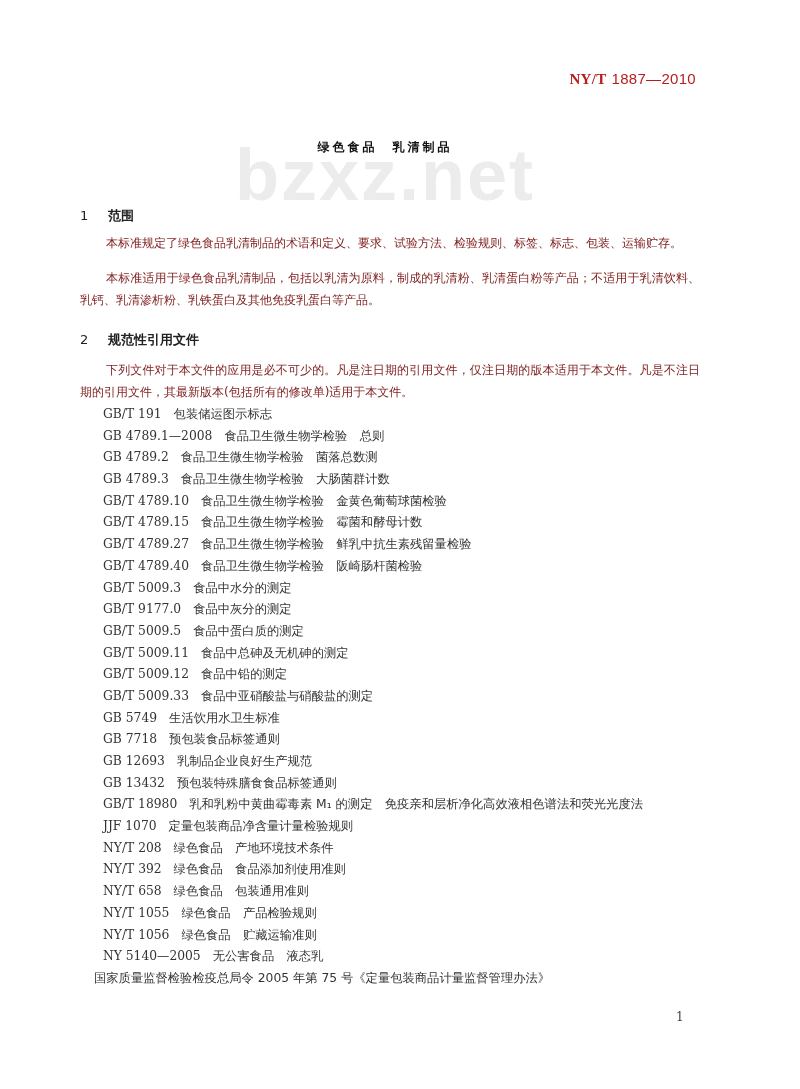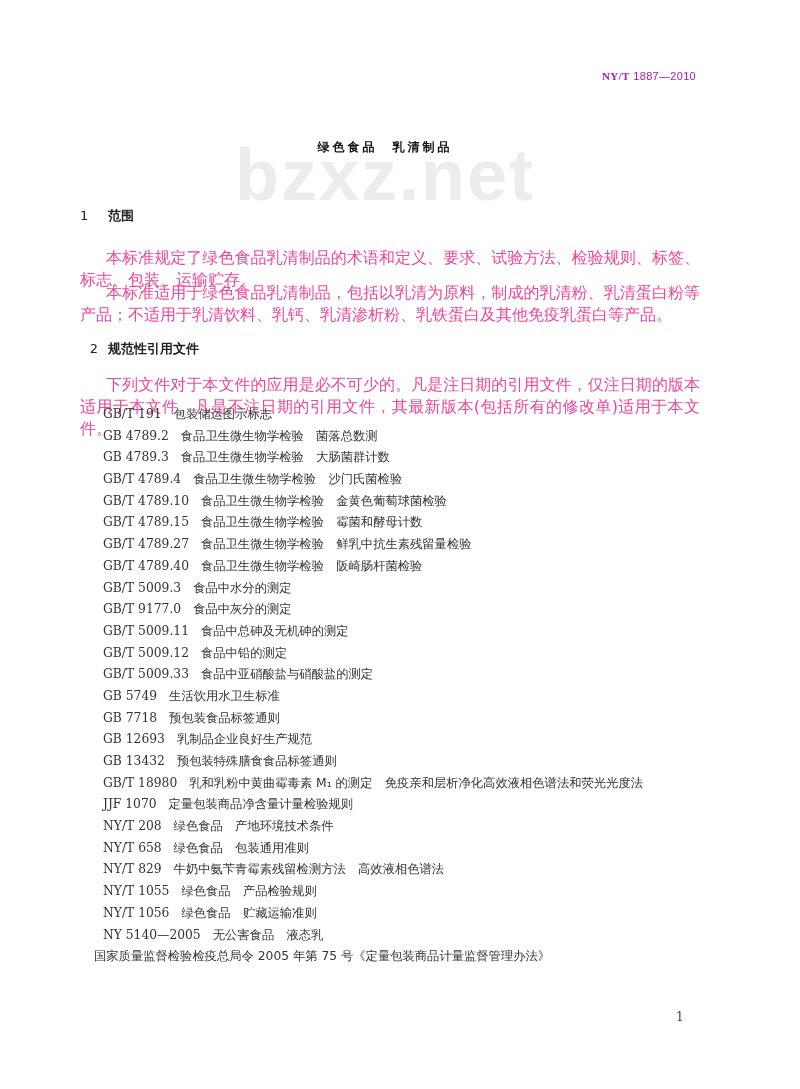--- a/index.html
+++ b/index.html
@@ -3,21 +3,21 @@
   <meta charset="utf-8">
   <style>
     html, body { margin: 0; padding: 0; background: #ffffff; }
     body {
       width: 800px; height: 1089px; position: relative; overflow: hidden;
       font-family: "DejaVu Serif", "Liberation Serif", serif;
       color: #1a1a1a;
     }
     .std-code {
       position: absolute; top: 70px; right: 104px;
-      font-size: 11px; letter-spacing: 0.3px; color: #a21caf;
+      font-size: 15px; letter-spacing: 0.3px; color: #b91c1c;
     }
     .std-code .prefix { font-weight: bold; font-family: "Liberation Serif", serif; }
     .std-code .num { font-family: "Liberation Sans", sans-serif; }
     .watermark {
       position: absolute; top: 135px; left: 205px; width: 360px;
       font-family: "Liberation Sans", sans-serif; font-weight: bold;
       font-size: 72px; line-height: 80px; letter-spacing: 2px;
       color: #ececec; text-align: center; z-index: 0;
     }
     .title {
@@ -26,22 +26,22 @@
       letter-spacing: 3px; z-index: 1; color: #111;
     }
     .content { position: absolute; left: 80px; top: 0; width: 630px; z-index: 1; font-size: 12.5px; }
     .sec-head {
       position: absolute; left: 0; font-family: "DejaVu Sans", sans-serif;
       font-weight: bold; font-size: 13px; color: #222;
     }
     .sec-head .n { display: inline-block; width: 28px; font-weight: normal; }
     .para {
       position: absolute; left: 0; width: 620px; line-height: 22px;
-      text-indent: 26px; color: #ec4899; text-align: justify;
-      font-family: "DejaVu Sans", sans-serif; font-size: 16px; margin-top: 15px;
+      text-indent: 26px; color: #7f1d1d; text-align: justify;
+      font-family: "DejaVu Sans", sans-serif; font-size: 12px;
     }
     .refs { position: absolute; left: 23px; top: 404px; }
     .ref { height: 21.7px; line-height: 21.7px; white-space: nowrap; color: #333; font-size: 12.3px; }
     .ref .code { font-family: "DejaVu Serif", serif; margin-right: 12px; }
     .ref .t { font-family: "DejaVu Sans", sans-serif; }
     .page-num {
       position: absolute; top: 1010px; left: 676px; font-size: 12px; color: #444;
     }
   </style>
 </head>
@@ -56,48 +56,49 @@
 
 <div class="title">绿色食品　乳清制品</div>
 
 <div class="content">
   <div class="sec-head" style="top:207px;">
     <span class="n">1</span><span>范围</span>
   </div>
   <div class="para" style="top:232px;">本标准规定了绿色食品乳清制品的术语和定义、要求、试验方法、检验规则、标签、标志、包装、运输贮存。</div>
   <div class="para" style="top:267px;">本标准适用于绿色食品乳清制品，包括以乳清为原料，制成的乳清粉、乳清蛋白粉等产品；不适用于乳清饮料、乳钙、乳清渗析粉、乳铁蛋白及其他免疫乳蛋白等产品。</div>
 
-  <div class="sec-head" style="top:340px;text-align:center;">
+  <div class="sec-head" style="top:331px;">
     <span class="n">2</span><span>规范性引用文件</span>
   </div>
   <div class="para" style="top:359px;">下列文件对于本文件的应用是必不可少的。凡是注日期的引用文件，仅注日期的版本适用于本文件。凡是不注日期的引用文件，其最新版本(包括所有的修改单)适用于本文件。</div>
 
   <div class="refs">
     <div class="ref"><span class="code">GB/T 191</span><span class="t">包装储运图示标志</span></div>
+    <div class="ref"><span class="code">GB 4789.1—2008</span><span class="t">食品卫生微生物学检验　总则</span></div>
     <div class="ref"><span class="code">GB 4789.2</span><span class="t">食品卫生微生物学检验　菌落总数测</span></div>
     <div class="ref"><span class="code">GB 4789.3</span><span class="t">食品卫生微生物学检验　大肠菌群计数</span></div>
-    <div class="ref"><span class="code">GB/T 4789.4</span><span class="t">食品卫生微生物学检验　沙门氏菌检验</span></div>
     <div class="ref"><span class="code">GB/T 4789.10</span><span class="t">食品卫生微生物学检验　金黄色葡萄球菌检验</span></div>
     <div class="ref"><span class="code">GB/T 4789.15</span><span class="t">食品卫生微生物学检验　霉菌和酵母计数</span></div>
     <div class="ref"><span class="code">GB/T 4789.27</span><span class="t">食品卫生微生物学检验　鲜乳中抗生素残留量检验</span></div>
     <div class="ref"><span class="code">GB/T 4789.40</span><span class="t">食品卫生微生物学检验　阪崎肠杆菌检验</span></div>
     <div class="ref"><span class="code">GB/T 5009.3</span><span class="t">食品中水分的测定</span></div>
     <div class="ref"><span class="code">GB/T 9177.0</span><span class="t">食品中灰分的测定</span></div>
+    <div class="ref"><span class="code">GB/T 5009.5</span><span class="t">食品中蛋白质的测定</span></div>
     <div class="ref"><span class="code">GB/T 5009.11</span><span class="t">食品中总砷及无机砷的测定</span></div>
     <div class="ref"><span class="code">GB/T 5009.12</span><span class="t">食品中铅的测定</span></div>
     <div class="ref"><span class="code">GB/T 5009.33</span><span class="t">食品中亚硝酸盐与硝酸盐的测定</span></div>
     <div class="ref"><span class="code">GB 5749</span><span class="t">生活饮用水卫生标准</span></div>
     <div class="ref"><span class="code">GB 7718</span><span class="t">预包装食品标签通则</span></div>
     <div class="ref"><span class="code">GB 12693</span><span class="t">乳制品企业良好生产规范</span></div>
     <div class="ref"><span class="code">GB 13432</span><span class="t">预包装特殊膳食食品标签通则</span></div>
     <div class="ref"><span class="code">GB/T 18980</span><span class="t">乳和乳粉中黄曲霉毒素 M₁ 的测定　免疫亲和层析净化高效液相色谱法和荧光光度法</span></div>
     <div class="ref"><span class="code">JJF 1070</span><span class="t">定量包装商品净含量计量检验规则</span></div>
     <div class="ref"><span class="code">NY/T 208</span><span class="t">绿色食品　产地环境技术条件</span></div>
+    <div class="ref"><span class="code">NY/T 392</span><span class="t">绿色食品　食品添加剂使用准则</span></div>
     <div class="ref"><span class="code">NY/T 658</span><span class="t">绿色食品　包装通用准则</span></div>
-    <div class="ref"><span class="code">NY/T 829</span><span class="t">牛奶中氨苄青霉素残留检测方法　高效液相色谱法</span></div>
     <div class="ref"><span class="code">NY/T 1055</span><span class="t">绿色食品　产品检验规则</span></div>
     <div class="ref"><span class="code">NY/T 1056</span><span class="t">绿色食品　贮藏运输准则</span></div>
     <div class="ref"><span class="code">NY 5140—2005</span><span class="t">无公害食品　液态乳</span></div>
     <div class="ref" style="margin-left:-9px;"><span class="t">国家质量监督检验检疫总局令 2005 年第 75 号《定量包装商品计量监督管理办法》</span></div>
   </div>
 </div>
 
 <div class="page-num">1</div>
 
 </body></html>

